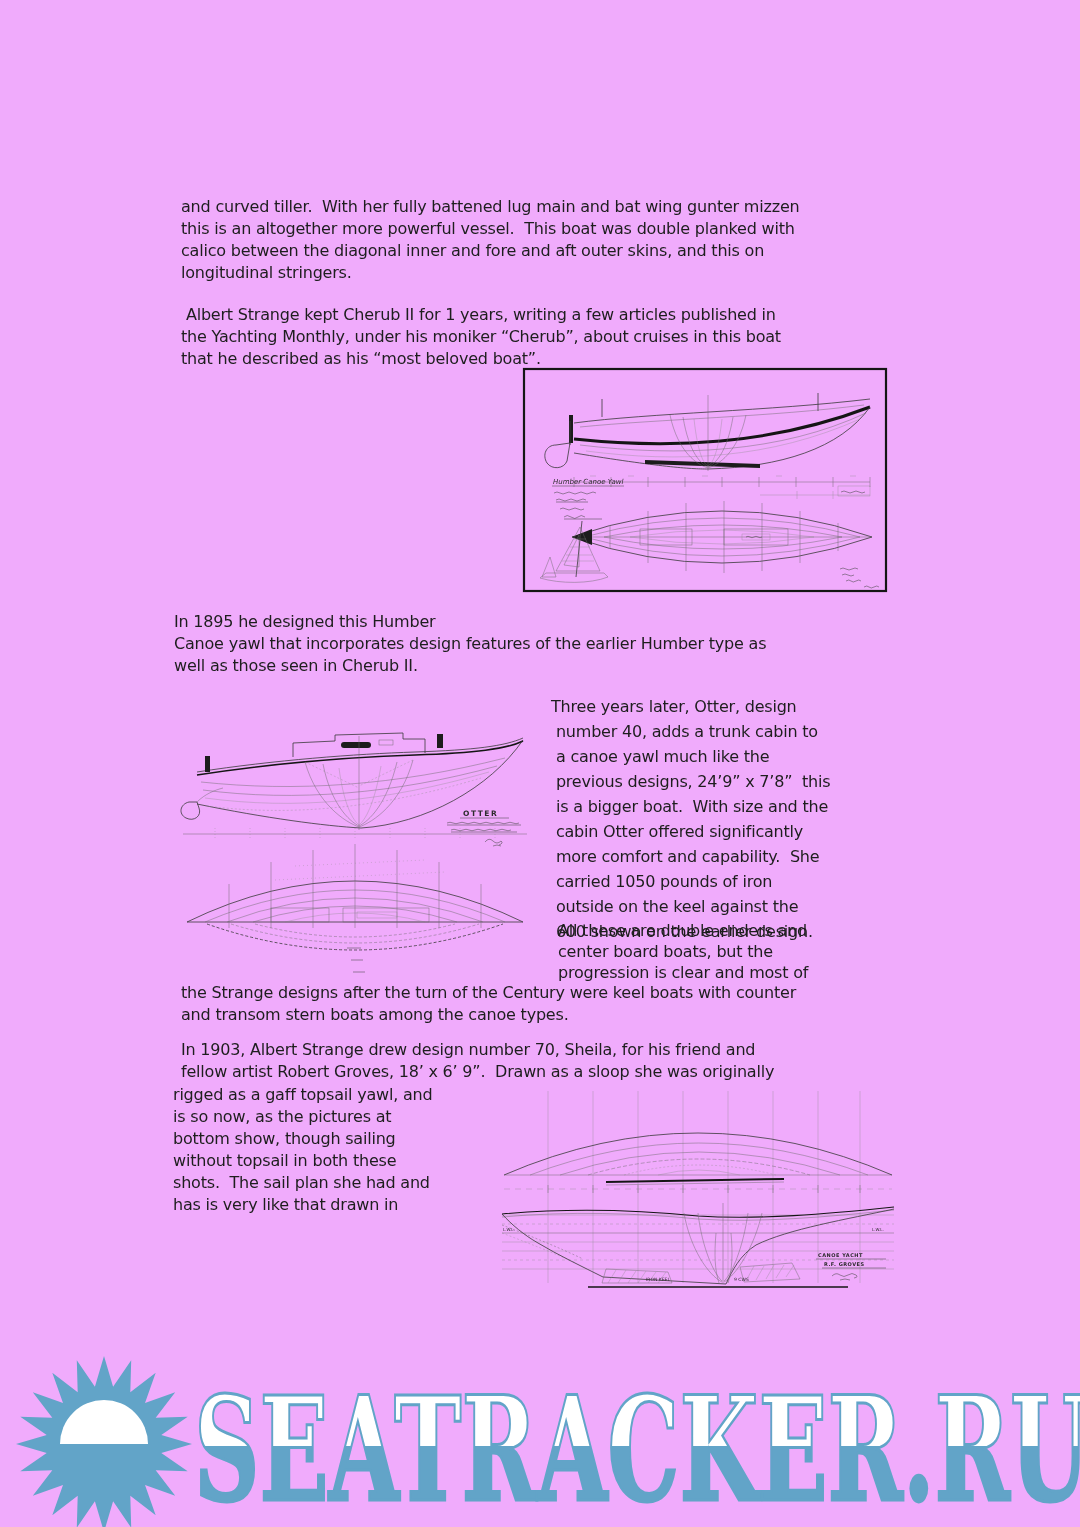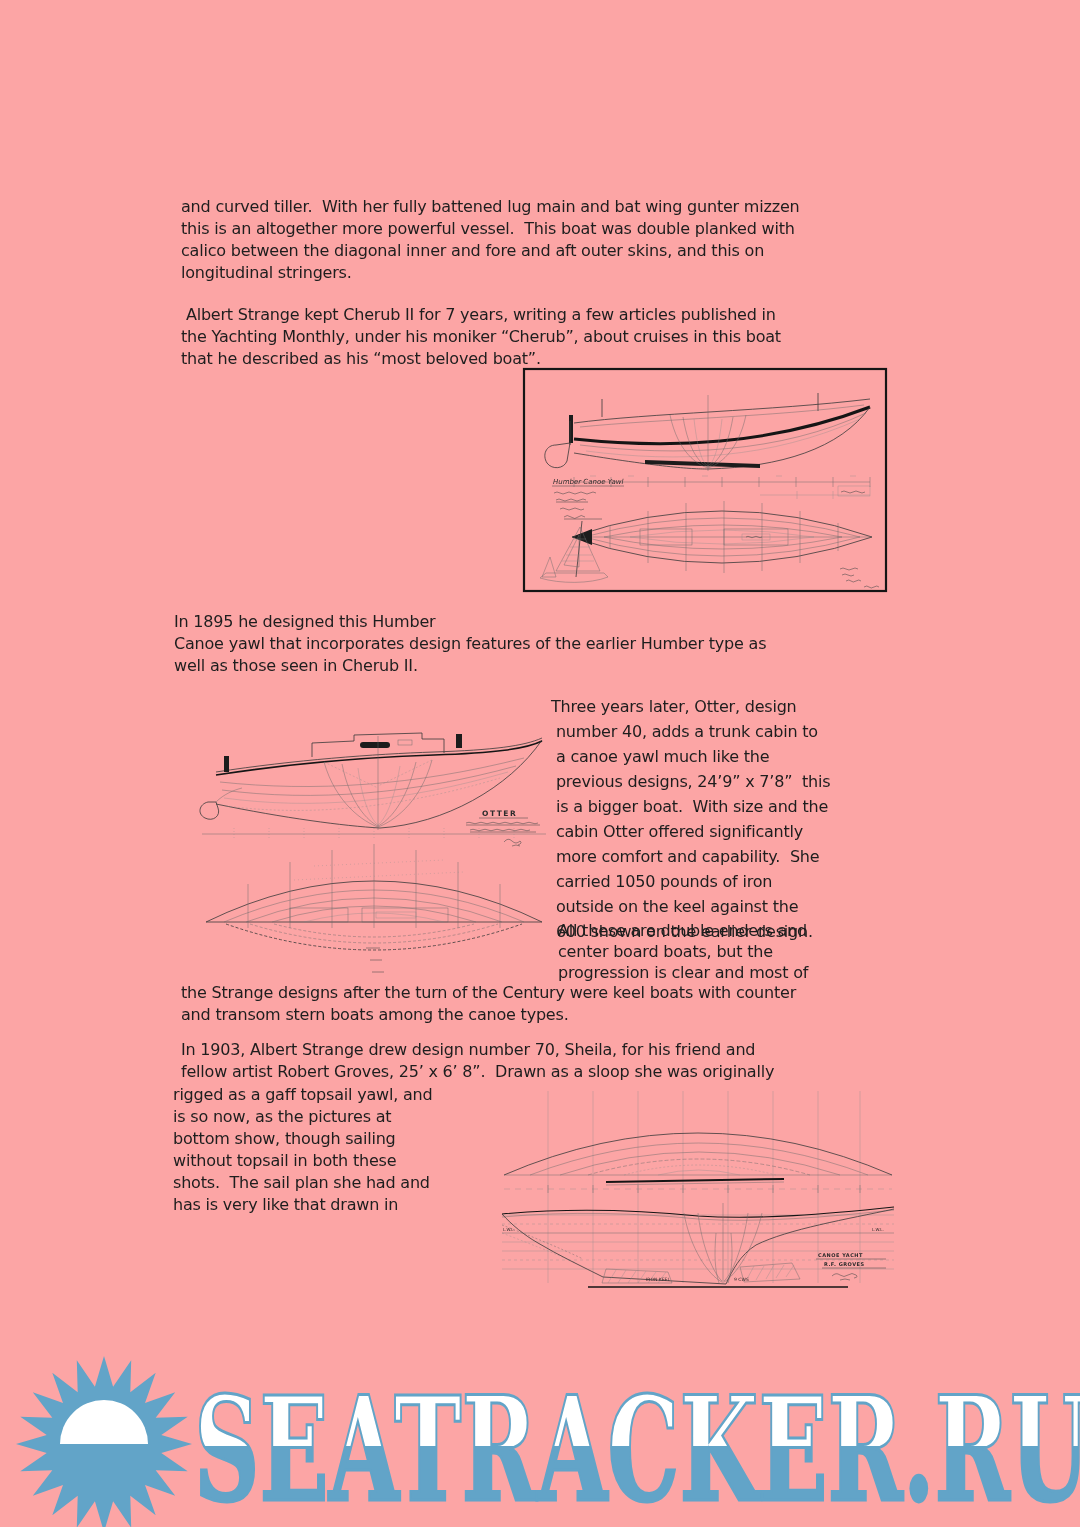--- a/index.html
+++ b/index.html
@@ -1,18 +1,18 @@
 <!DOCTYPE html>
 <html><head>
 <meta charset="utf-8">
 <style>
   html,body{margin:0;padding:0;background:#ffffff;}
   body{width:1080px;height:1527px;overflow:hidden;position:relative;
        font-family:"DejaVu Sans","Liberation Sans",sans-serif;}
-  .page{position:absolute;inset:0;background:#fca5a5;}
+  .page{position:absolute;inset:0;background:#f0abfc;}
   .para{position:absolute;white-space:pre-wrap;color:#1e1e1e;
         font-size:16px;line-height:22px;letter-spacing:-0.2px;}
   .figure{position:absolute;}
   .figure svg{display:block;}
   .draw{stroke:#3a3a3a;fill:none;stroke-width:0.8;}
   .thin{stroke:#6a6a6a;fill:none;stroke-width:0.45;}
   .hair{stroke:#8a8a8a;fill:none;stroke-width:0.35;}
   .dark{stroke:#151515;fill:none;}
   .inkfill{fill:#1c1c1c;stroke:none;}
   .scribble{stroke:#4a4a4a;fill:none;stroke-width:0.55;}
@@ -22,21 +22,21 @@
 </head>
 <body>
 
 <div class="page">
 
   <p class="para" style="left:181px;top:180px;width:830px">and curved tiller.  With her fully battened lug main and bat wing gunter mizzen
 this is an altogether more powerful vessel.  This boat was double planked with
 calico between the diagonal inner and fore and aft outer skins, and this on
 longitudinal stringers.</p>
 
-  <p class="para" style="left:181px;top:288px;width:830px"> Albert Strange kept Cherub II for 7 years, writing a few articles published in
+  <p class="para" style="left:181px;top:288px;width:830px"> Albert Strange kept Cherub II for 1 years, writing a few articles published in
 the Yachting Monthly, under his moniker “Cherub”, about cruises in this boat
 that he described as his “most beloved boat”.</p>
 
   <p class="para" style="left:174px;top:595px;width:830px">In 1895 he designed this Humber
 Canoe yawl that incorporates design features of the earlier Humber type as
 well as those seen in Cherub II.</p>
 
   <p class="para" style="left:551px;top:678px;width:400px;line-height:25px">Three years later, Otter, design
  number 40, adds a trunk cabin to
  a canoe yawl much like the
@@ -49,21 +49,21 @@
  600 shown on the earlier design.</p>
 
   <p class="para" style="left:558px;top:904px;width:400px;line-height:21px">All these are double enders and
 center board boats, but the
 progression is clear and most of</p>
 
   <p class="para" style="left:181px;top:966px;width:830px">the Strange designs after the turn of the Century were keel boats with counter
 and transom stern boats among the canoe types.</p>
 
   <p class="para" style="left:181px;top:1023px;width:830px">In 1903, Albert Strange drew design number 70, Sheila, for his friend and
-fellow artist Robert Groves, 25’ x 6’ 8”.  Drawn as a sloop she was originally</p>
+fellow artist Robert Groves, 18’ x 6’ 9”.  Drawn as a sloop she was originally</p>
 
   <p class="para" style="left:173px;top:1068px;width:420px">rigged as a gaff topsail yawl, and
 is so now, as the pictures at
 bottom show, though sailing
 without topsail in both these
 shots.  The sail plan she had and
 has is very like that drawn in</p>
 
   <div class="figure" style="left:520px;top:365px;width:370px;height:230px">
     <svg width="370" height="230" viewBox="0 0 370 230">
@@ -153,21 +153,21 @@
         <path d="M30,192 L22,212 L36,212 Z" class="thin"></path>
         <path d="M20,213 C40,219 70,219 88,212 L84,208 L26,208 Z" class="thin"></path>
       </g>
       <path d="M344,222 q3,-2 5,0 t5,0 t5,0" class="scribble"></path>
       <g>
         <path d="M320,204 q3,-2 6,0 t6,0 t6,0 M322,210 q3,-2 6,0 t6,0 M326,216 q3,-2 5,0 t5,0 t5,0" class="scribble" stroke-width="0.4"></path>
       </g>
     </svg>
   </div>
 
-  <div class="figure" style="left:194px;top:710px;width:358px;height:270px">
+  <div class="figure" style="left:175px;top:710px;width:358px;height:270px">
     <svg width="358" height="270" viewBox="0 0 358 270">
       <g>
         <line x1="8" y1="124" x2="352" y2="124" class="thin"></line>
         <g class="hair" stroke-dasharray="1,2">
           <line x1="40" y1="118" x2="40" y2="130"></line>
             <line x1="75" y1="118" x2="75" y2="130"></line>
           <line x1="110" y1="118" x2="110" y2="130"></line>
             <line x1="145" y1="118" x2="145" y2="130"></line>
           <line x1="180" y1="118" x2="180" y2="130"></line>
             <line x1="215" y1="118" x2="215" y2="130"></line>

